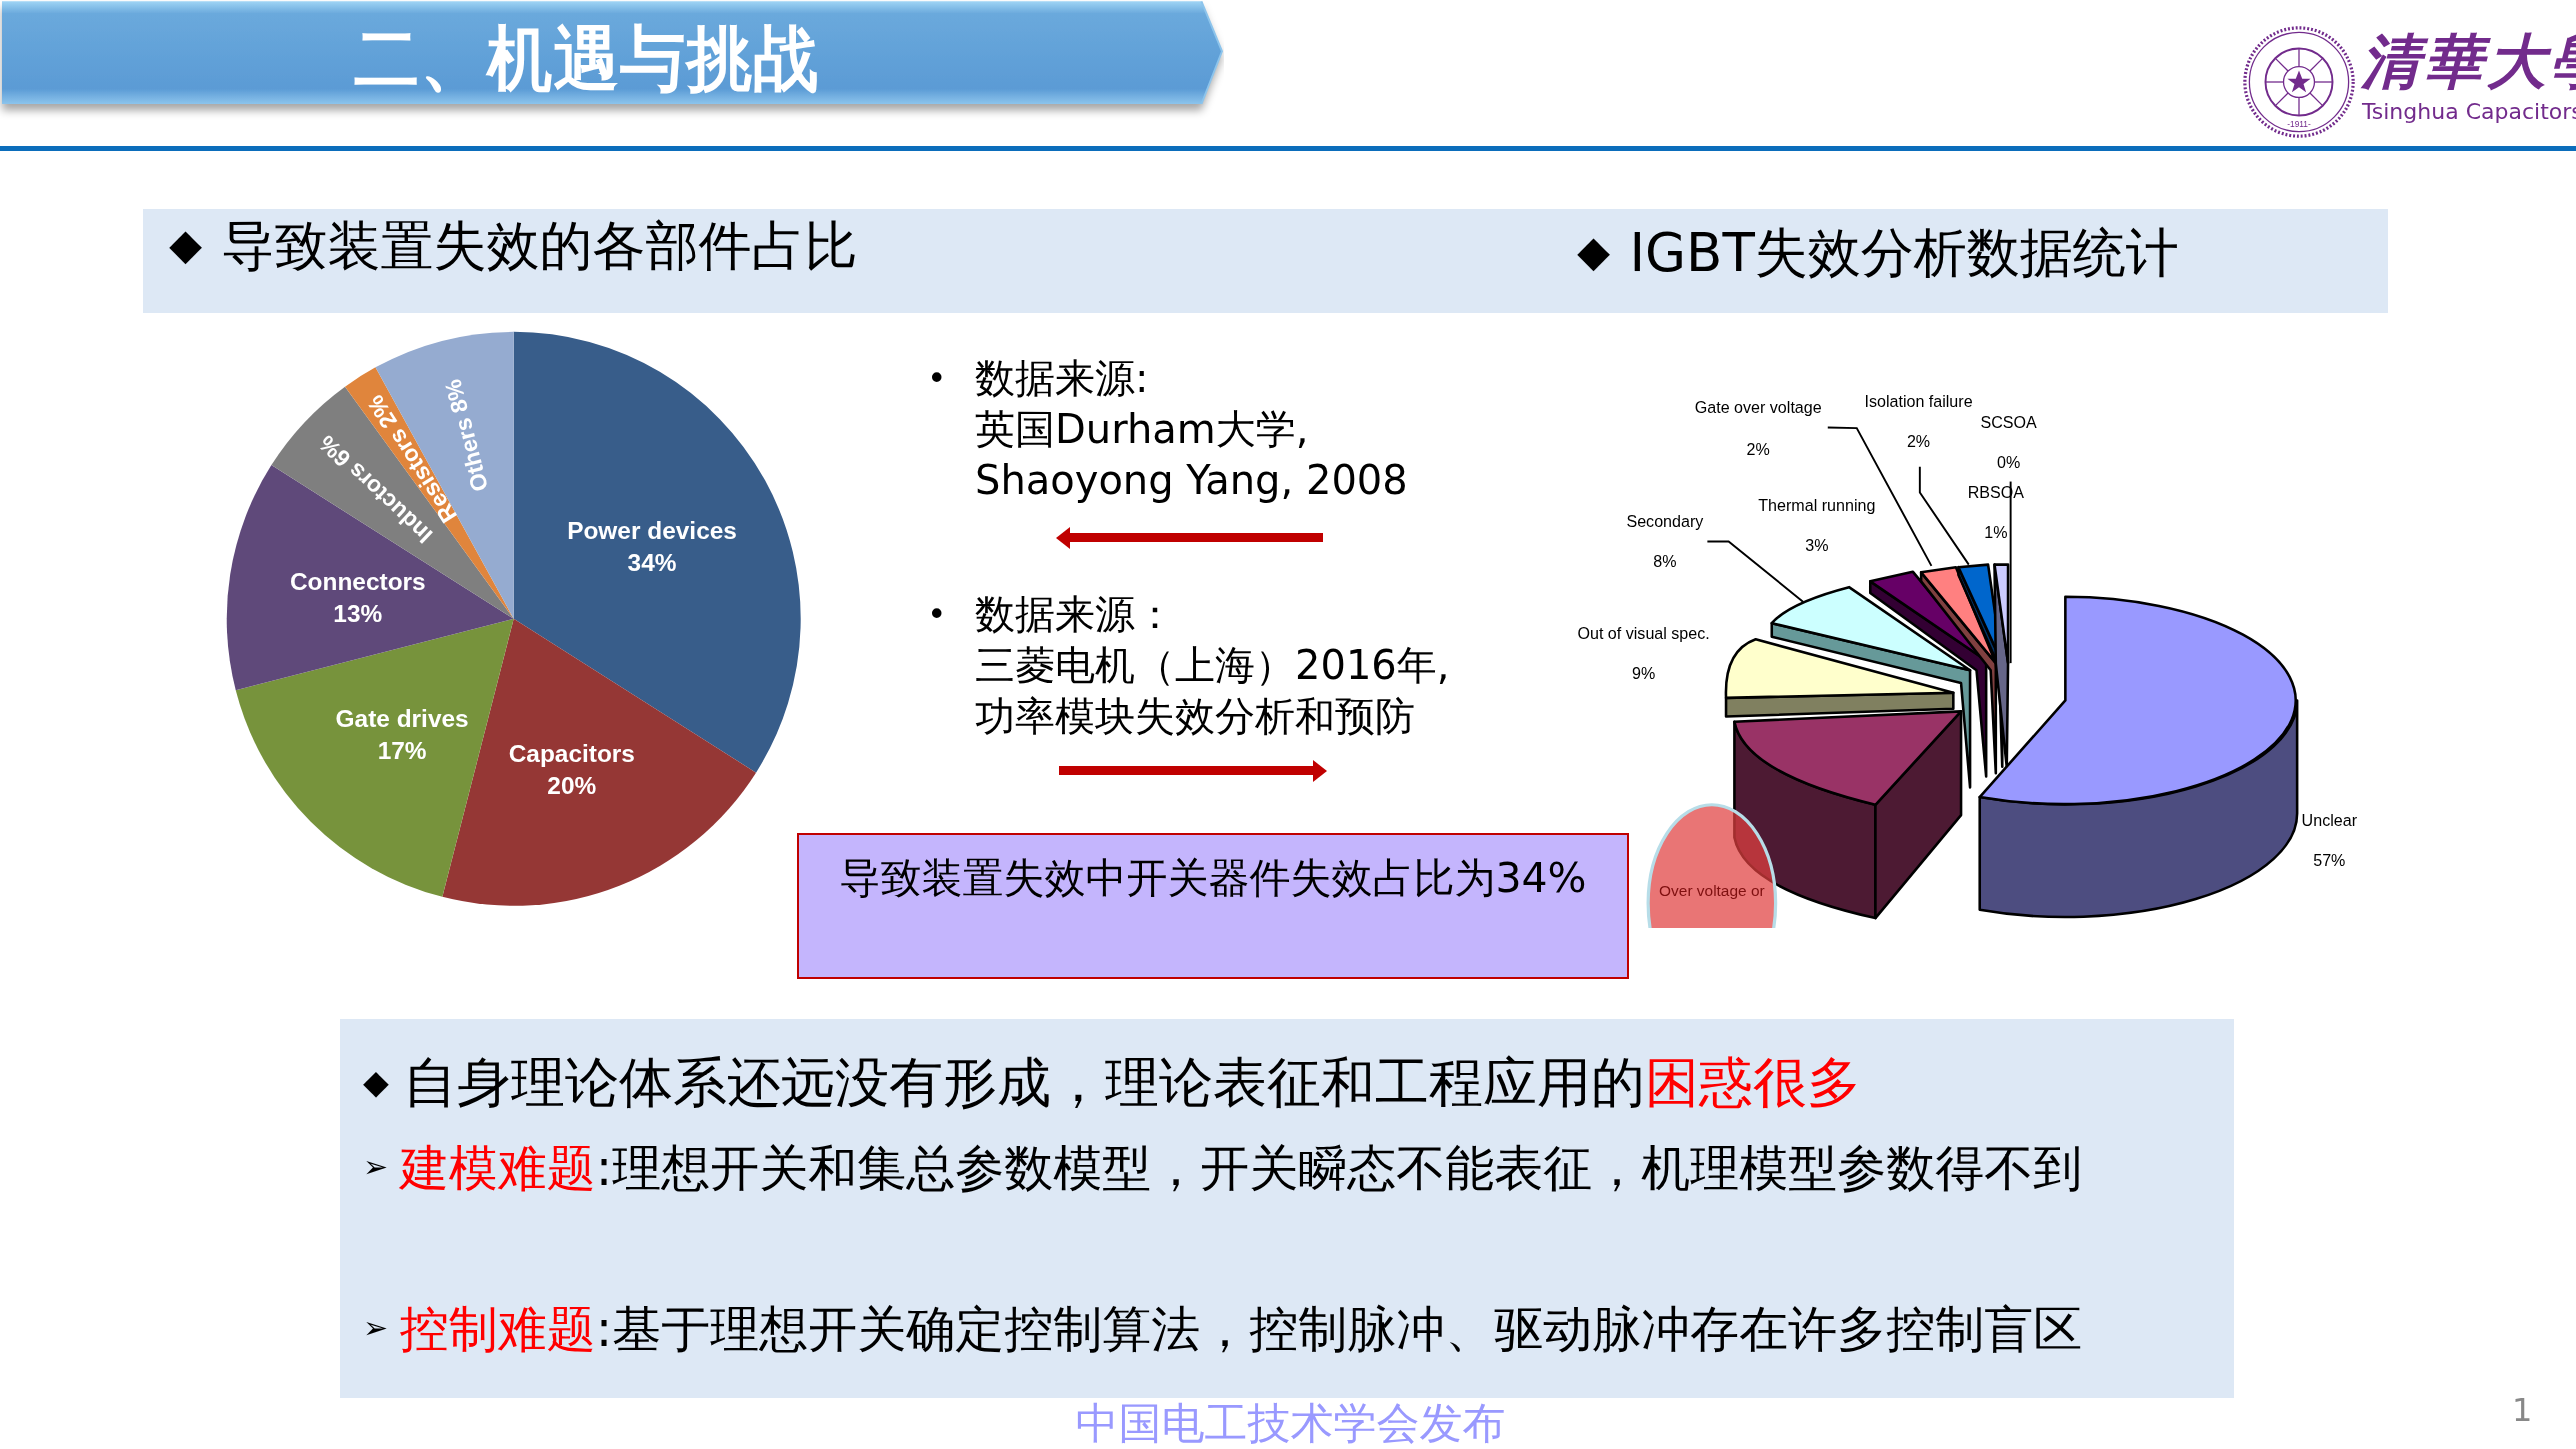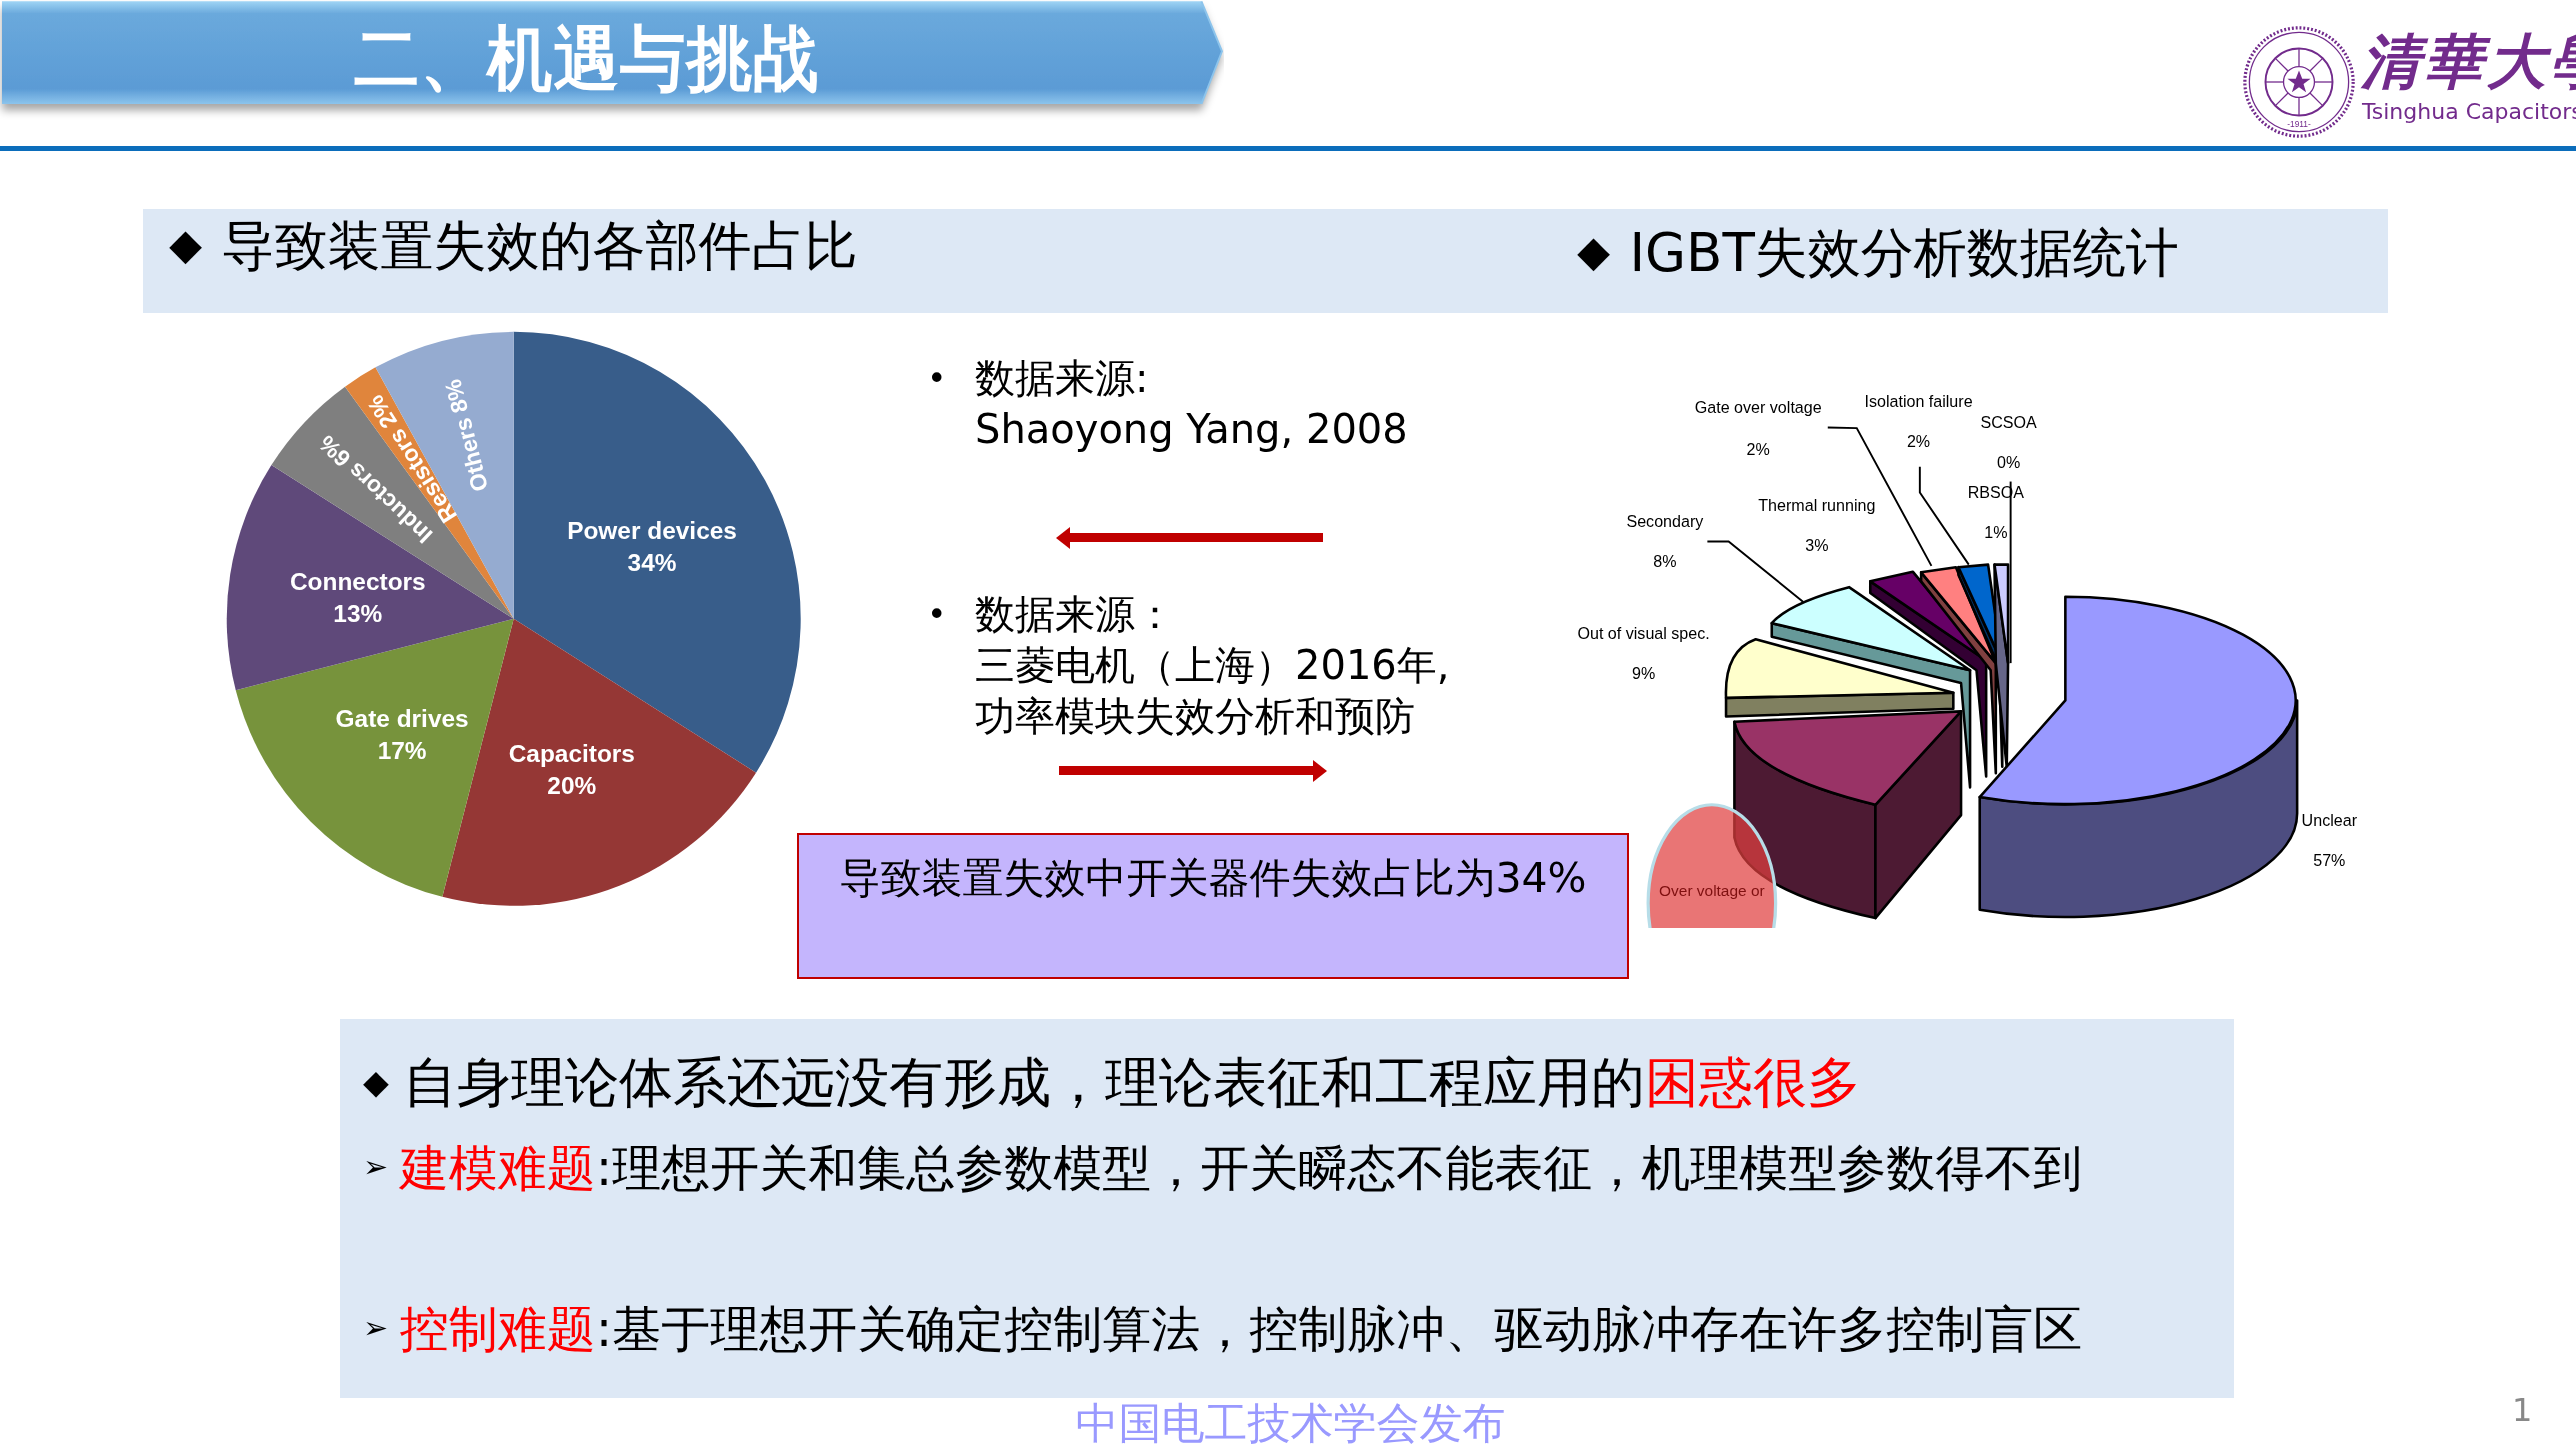--- a/index.html
+++ b/index.html
@@ -132,20 +132,21 @@
       <text fill="#fff" font-weight="bold" text-anchor="middle" font-size="36" transform="translate(243.42079483223338,250.49671389883108) rotate(223.20000000000005)" x="0" y="12">Inductors 6%</text>
       <text fill="#fff" font-weight="bold" text-anchor="middle" font-size="36" transform="translate(300.27402462998265,203.46363184922677) rotate(237.60000000000002)" x="0" y="12">Resistors 2%</text>
       <text fill="#fff" font-weight="bold" text-anchor="middle" font-size="36" transform="translate(384.79564481415343,166.88786069017613) rotate(255.60000000000002)" x="0" y="12">Others 8%</text>
     </svg>
 </div>
 
 <div id="src1" class="src">
   <span class="dot">•</span>
   <div class="txt">
     <div>数据来源:</div>
+    <div>英国Durham大学,</div>
     <div>Shaoyong Yang, 2008</div>
   </div>
 </div>
 <div id="arrow1" class="arrow"></div>
 
 <div id="src2" class="src">
   <span class="dot">•</span>
   <div class="txt">
     <div>数据来源：</div>
     <div>三菱电机（上海）2016年,</div>

